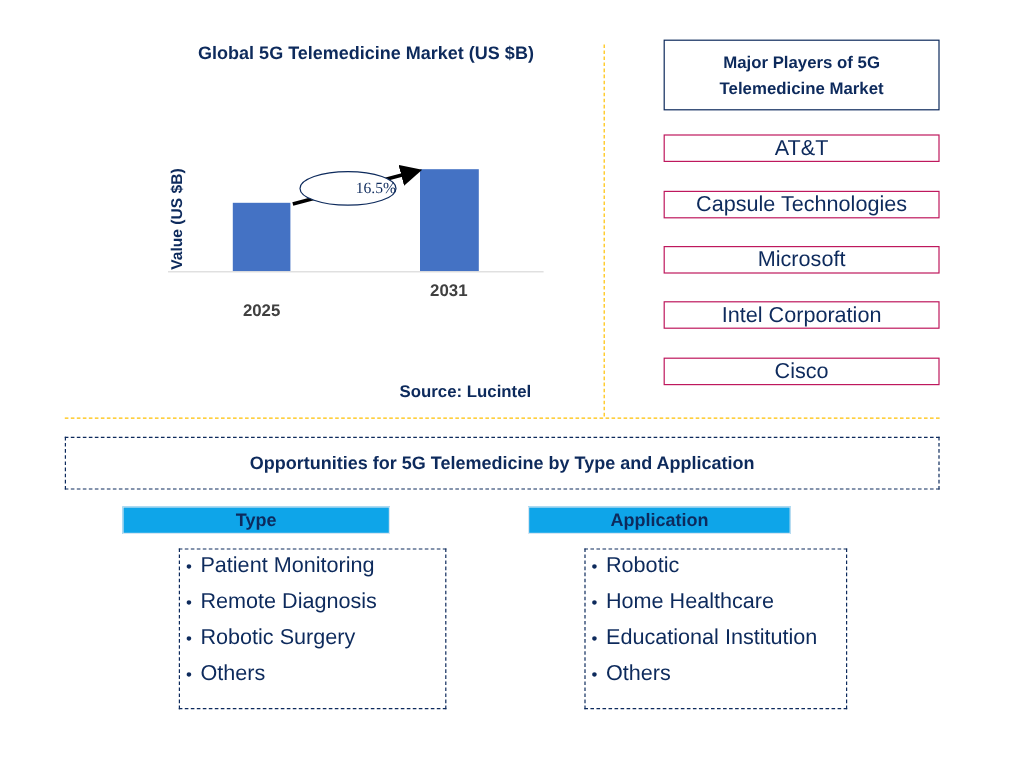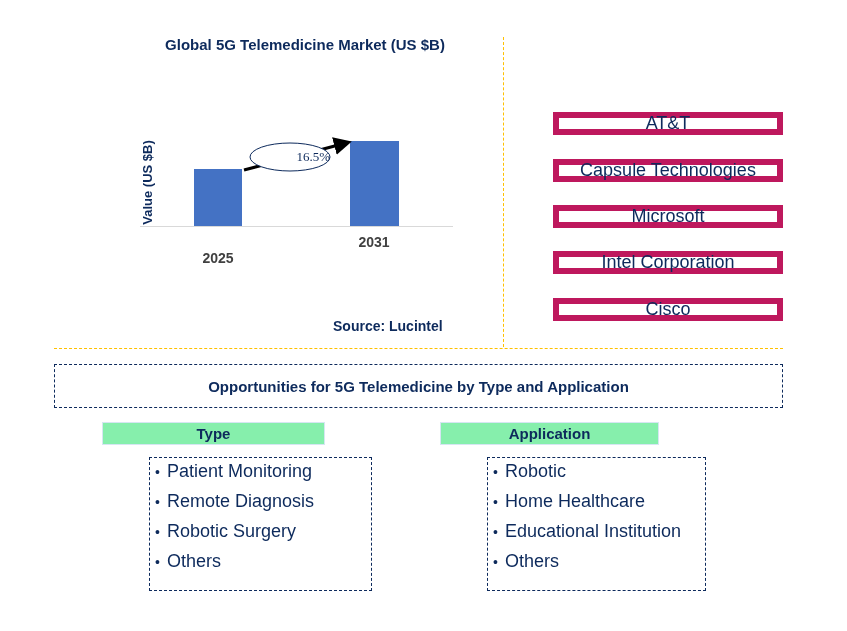--- a/index.html
+++ b/index.html
@@ -55,32 +55,32 @@
 
     
     .players-header {
       position: absolute; left: 553px; top: 33px; width: 230px; height: 59px;
       border: 1px solid #0d2a5c; display: flex; align-items: center; justify-content: center;
       text-align: center; font-weight: bold; font-size: 14px; line-height: 21px; color: #0d2a5c;
       padding: 0 10px;
     }
     .player {
       position: absolute; left: 553px; width: 230px; height: 23px;
-      border: 6px solid #be185d; display: flex; align-items: center; justify-content: center;
+      border: 1px solid #be185d; display: flex; align-items: center; justify-content: center;
       font-size: 18px; color: #0d2a5c;
     }
 
     
     .opp-header {
       position: absolute; left: 54px; top: 364px; width: 729px; height: 44px;
       border: 1px dashed #0d2a5c; display: flex; align-items: center; justify-content: center;
       font-weight: bold; font-size: 15px; color: #0d2a5c;
     }
     .cat-header {
-      position: absolute; top: 422px; height: 23px; background: #86efac;
+      position: absolute; top: 422px; height: 23px; background: #0ea5e9;
       border: 1px solid #d6e6f2; display: flex; align-items: center; justify-content: center;
       font-weight: bold; font-size: 15px; color: #0d2a5c;
     }
     .cat-list {
       position: absolute; top: 457px; height: 134px; border: 1px dashed #0d2a5c;
       padding: 0 0 0 5px;
       margin-left: 47px;
     }
     .cat-item {
       height: 30px; line-height: 26px; font-size: 18px; color: #0d2a5c; white-space: nowrap;
@@ -113,20 +113,21 @@
   <div class="cagr-label">16.5%</div>
 
   <div class="x-tick tick-2025">2025</div>
   <div class="x-tick tick-2031">2031</div>
 
   <div class="source">Source: Lucintel</div>
 
   <div class="v-divider"></div>
   <div class="h-divider"></div>
 
+  <div class="players-header">Major Players of 5G Telemedicine Market</div>
   <div class="player" style="top:112px;">AT&amp;T</div>
   <div class="player" style="top:159px;">Capsule Technologies</div>
   <div class="player" style="top:251px;">Intel Corporation</div>
   <div class="player" style="top:205px;">Microsoft</div>
   <div class="player" style="top:298px;">Cisco</div>
 
   <div class="opp-header">Opportunities for 5G Telemedicine by Type and Application</div>
 
   <div class="cat-header col-type">Type</div>
   <div class="cat-list col-type">

